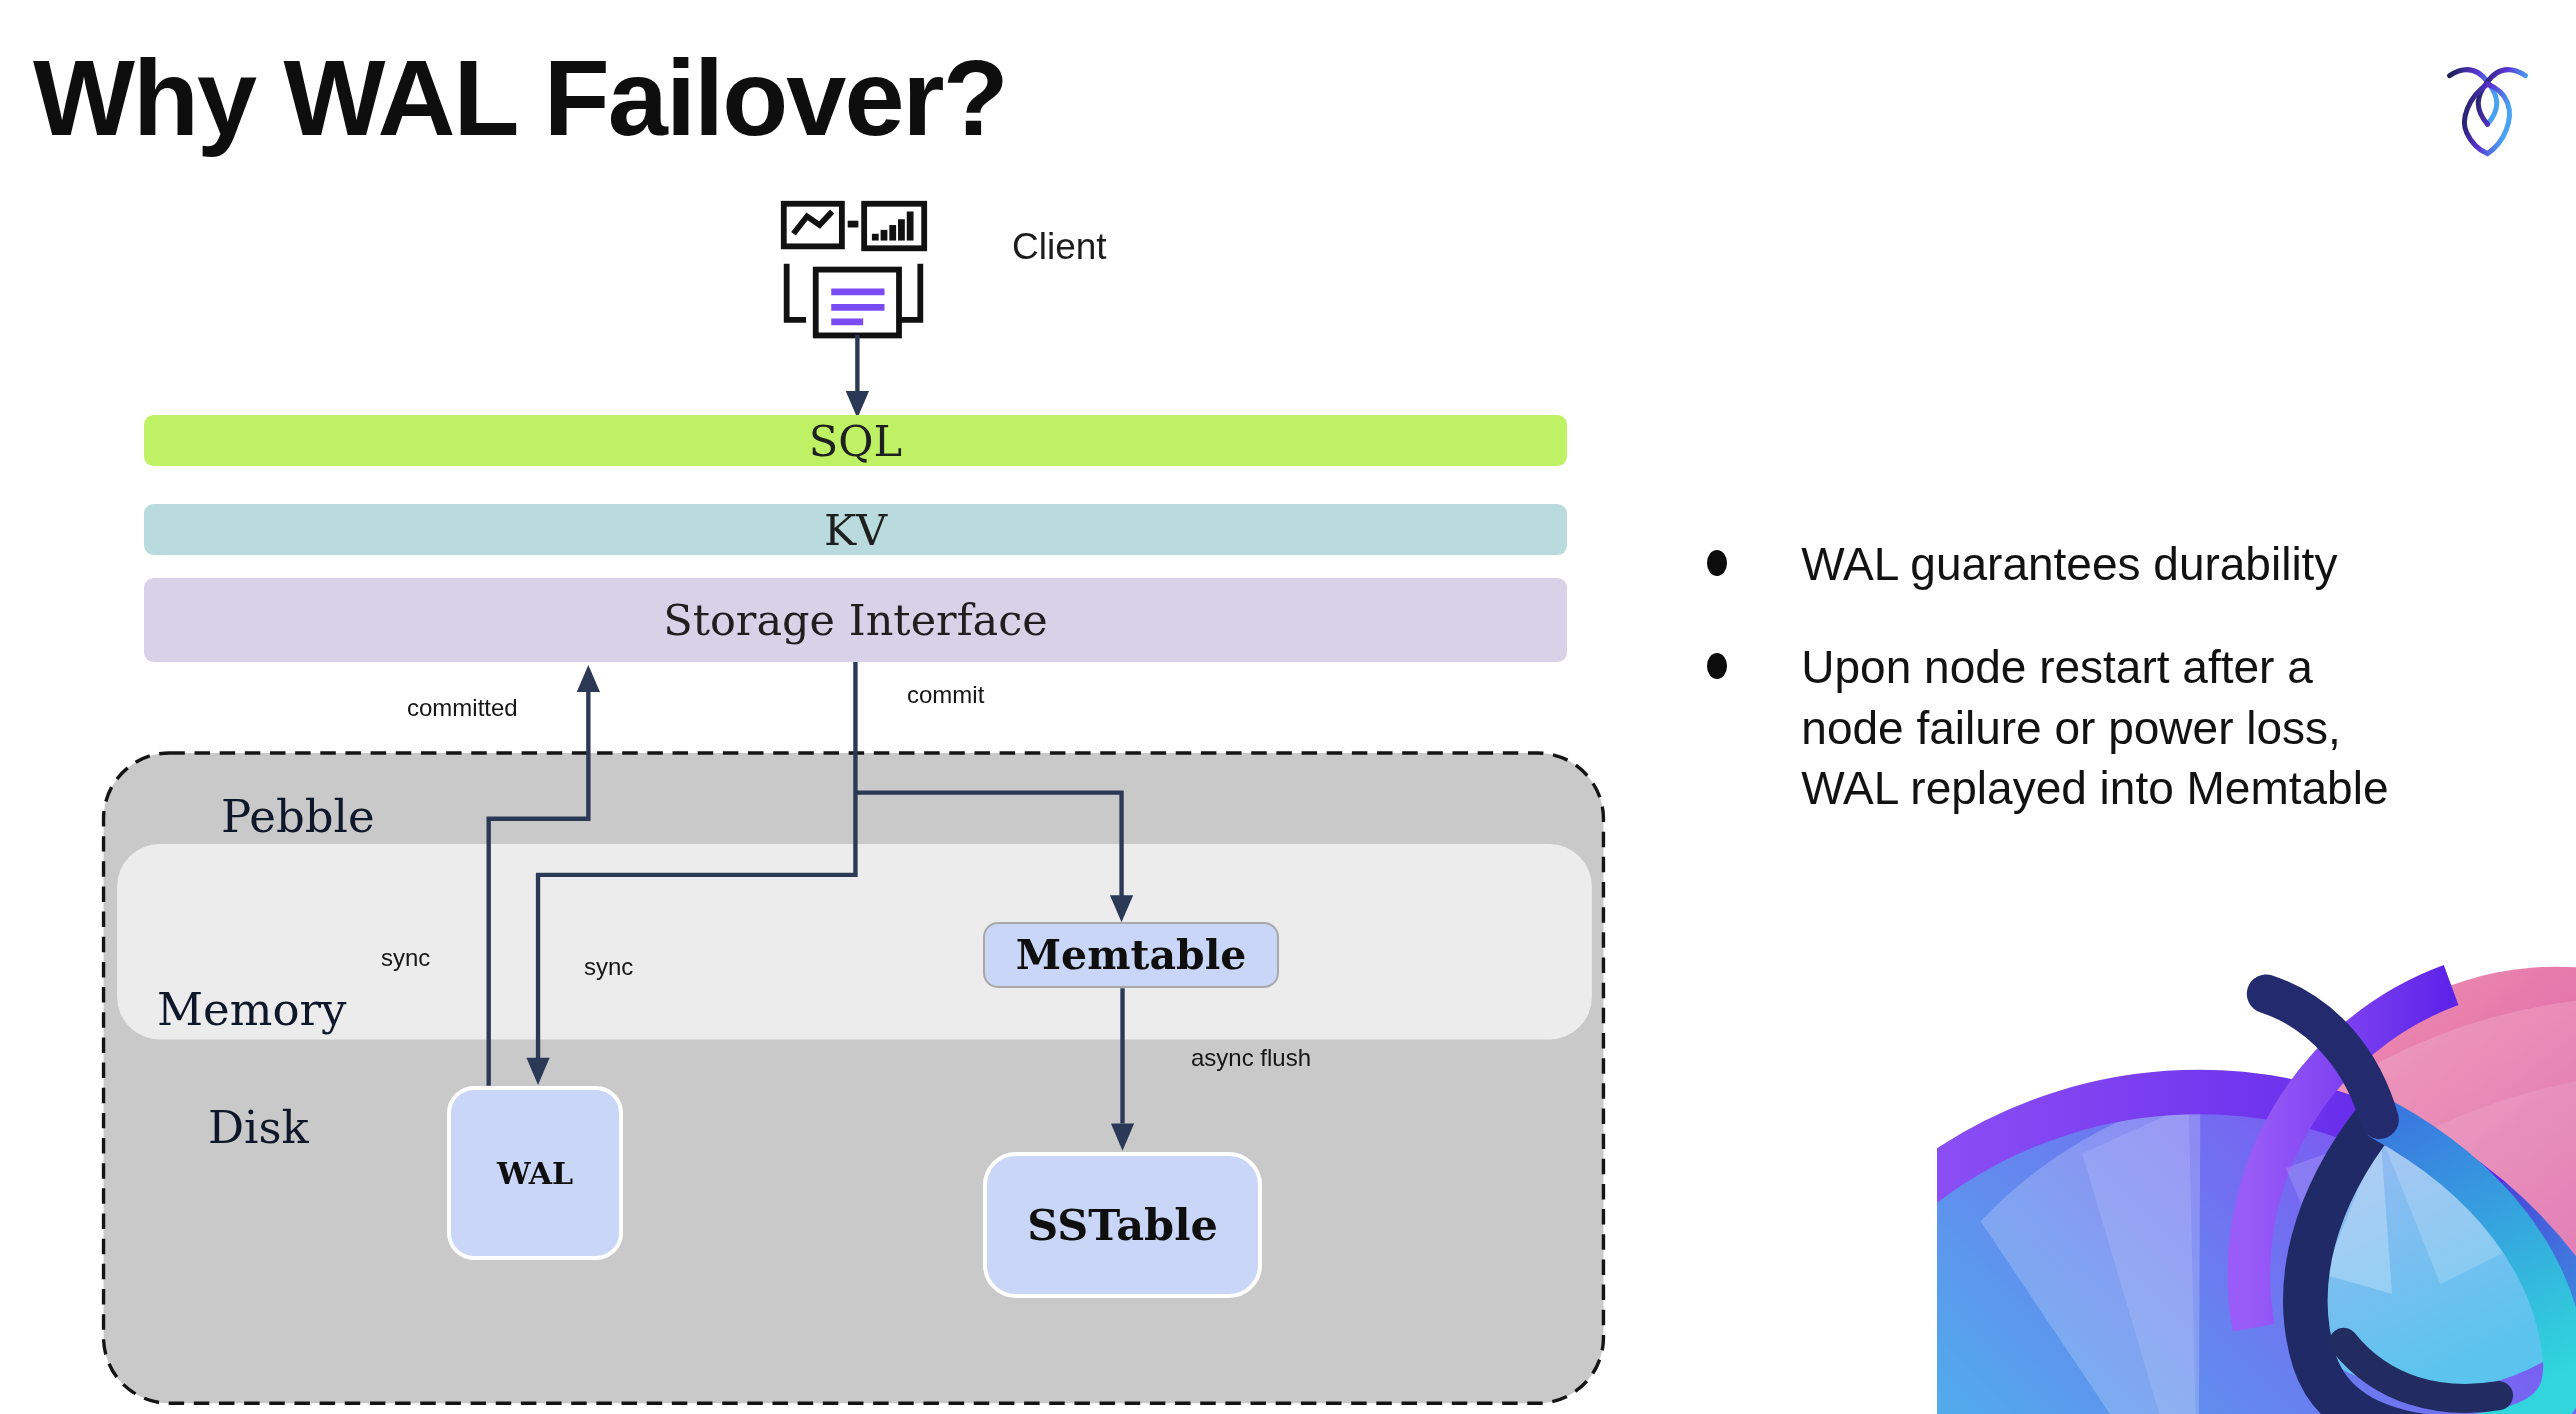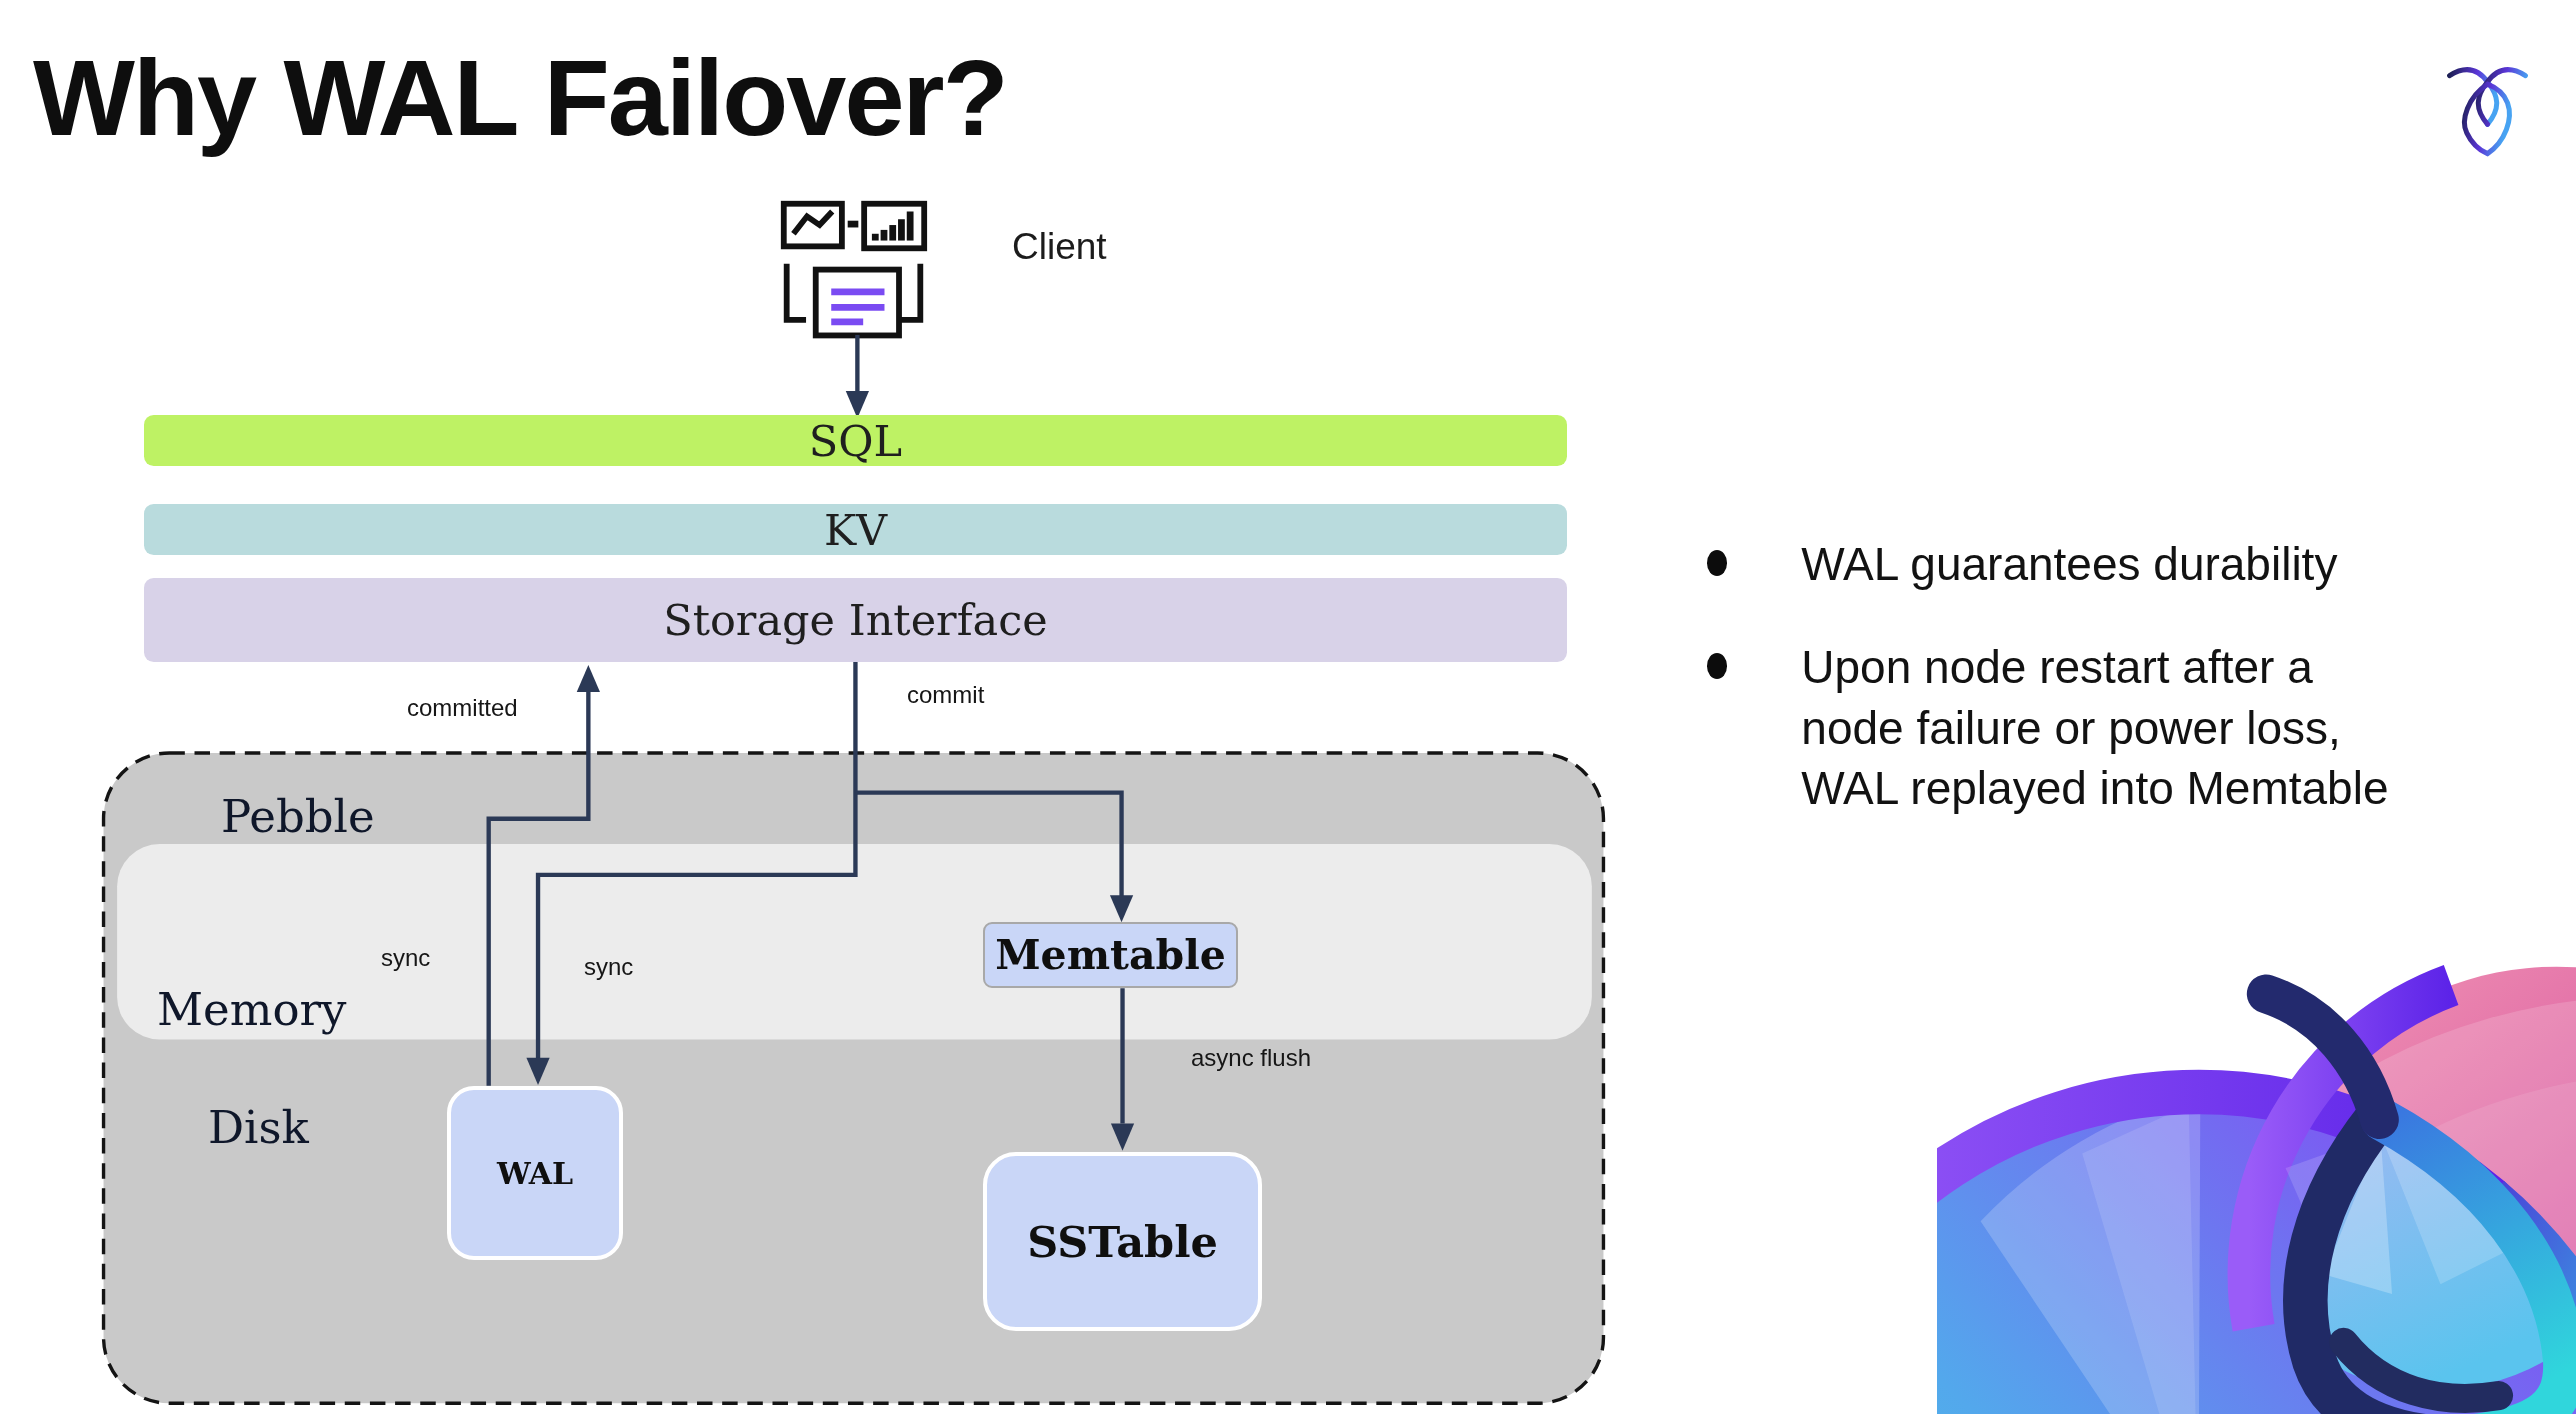--- a/index.html
+++ b/index.html
@@ -45,23 +45,23 @@
   #lbl-async-flush{left:1191px;top:1044px;}
 
   
   .node-box{
     background:#c9d6f7;display:flex;align-items:center;justify-content:center;
     font-family:"DejaVu Serif",serif;font-weight:bold;color:#0f0f0f;
     box-sizing:border-box;
   }
   #box-wal{left:447px;top:1086px;width:176px;height:174px;border-radius:27px;
     border:4.8px solid #ffffff;font-size:30px;}
-  #box-memtable{left:983px;top:922px;width:255px;height:66px;border-radius:9px;
+  #box-memtable{left:983px;top:922px;width:296px;height:66px;border-radius:15px;
     border:2.9px solid #a8a8a8;font-size:41px;}
-  #box-sstable{left:983px;top:1152px;width:279px;height:179px;border-radius:33px;
+  #box-sstable{left:983px;top:1152px;width:279px;height:146px;border-radius:33px;
     border:4.8px solid #ffffff;font-size:43px;}
 
   
   #bullets{left:1707px;top:534px;width:852px;}
   .bullet-row{display:flex;align-items:flex-start;margin-bottom:43px;}
   .bullet-dot{
     width:20.3px;height:26px;border-radius:50%;background:#0c0c0c;
     margin:15.5px 74px 0 0;flex:0 0 auto;
   }
   .bullet-text{font-size:46px;line-height:1.31;color:#121212;}

